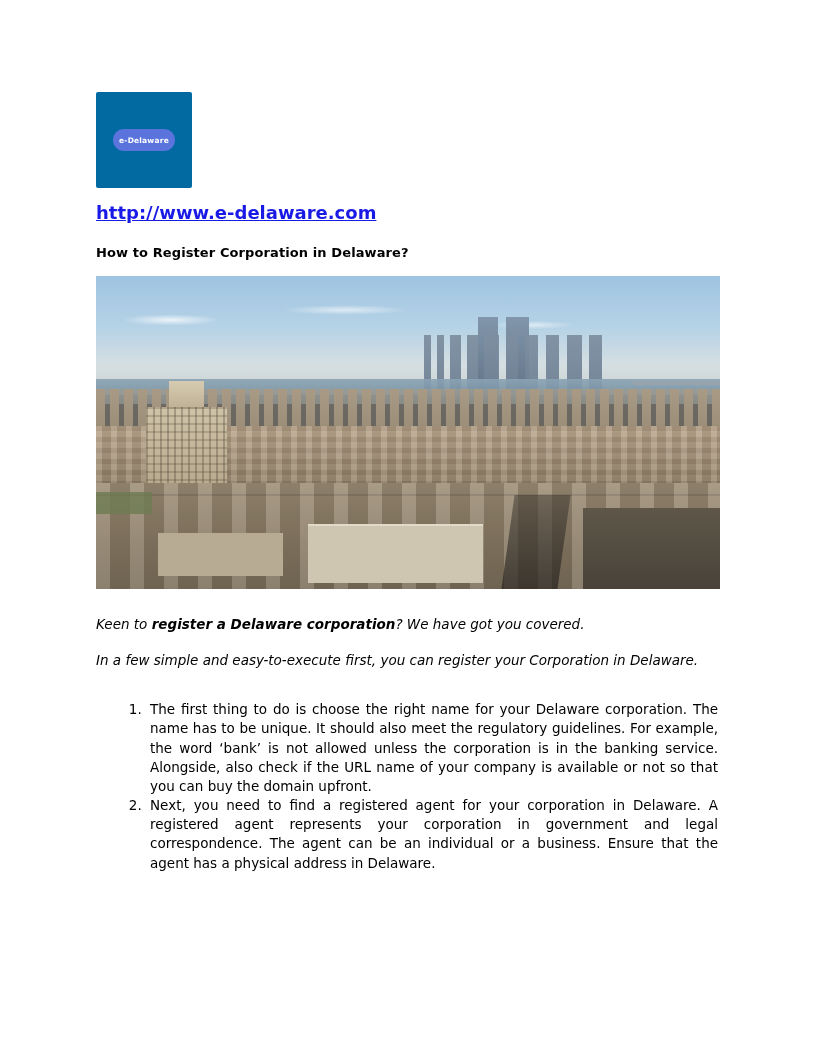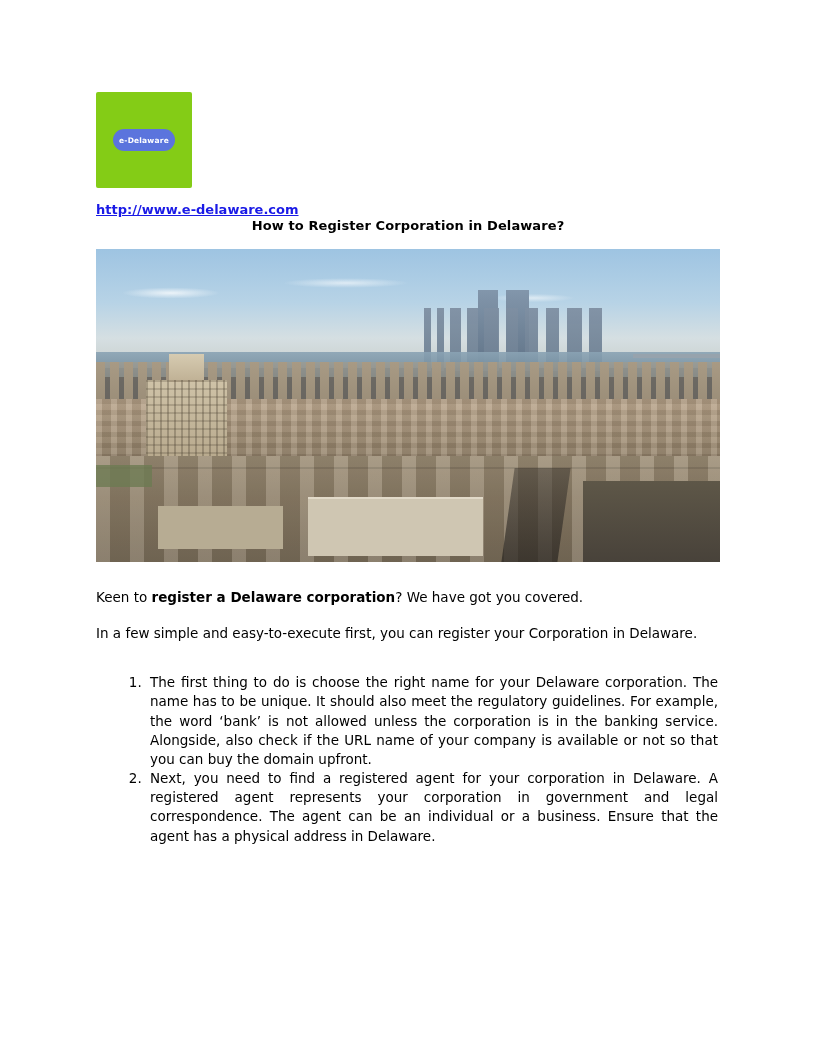--- a/index.html
+++ b/index.html
@@ -21,21 +21,21 @@
     width: 816px;
     height: 1056px;
     box-sizing: border-box;
     padding: 92px 96px 0 96px;
   }
 
   
   .logo-box {
     width: 96px;
     height: 96px;
-    background: #84cc16;
+    background: #0369a1;
     border-radius: 2px;
     position: relative;
     display: block;
   }
   .logo-inner {
     position: absolute;
     left: 50%;
     top: 50%;
     transform: translate(-50%, -50%);
     width: 62px;
@@ -51,30 +51,31 @@
     font-weight: bold;
     color: #ffffff;
     letter-spacing: 0.2px;
     white-space: nowrap;
   }
 
   
   .site-link {
     display: inline-block;
     margin-top: 14px;
-    font-size: 13px;
+    font-size: 18px;
     font-weight: bold;
     color: #1a1ae6;
     text-decoration: underline;
     font-family: "DejaVu Sans", sans-serif;
   }
 
   
   .doc-title {
-    text-align: center;
+    margin-top: 22px;
+    text-align: left;
     font-size: 13px;
     font-weight: bold;
     color: #000000;
     letter-spacing: 0.1px;
   }
 
   
   .hero {
     margin-top: 16px;
     width: 624px;
@@ -248,20 +249,21 @@
     background: #6d7a52;
     opacity: 0.8;
   }
 
   
   .para {
     margin-top: 26px;
     font-size: 13.5px;
     line-height: 1.42;
     color: #000000;
+    font-style: italic;
   }
   .para.second {
     margin-top: 17px;
     text-align: justify;
   }
   .para b { font-weight: bold; }
 
   ol.steps {
     margin: 30px 2px 0 0;
     padding-left: 50px;

